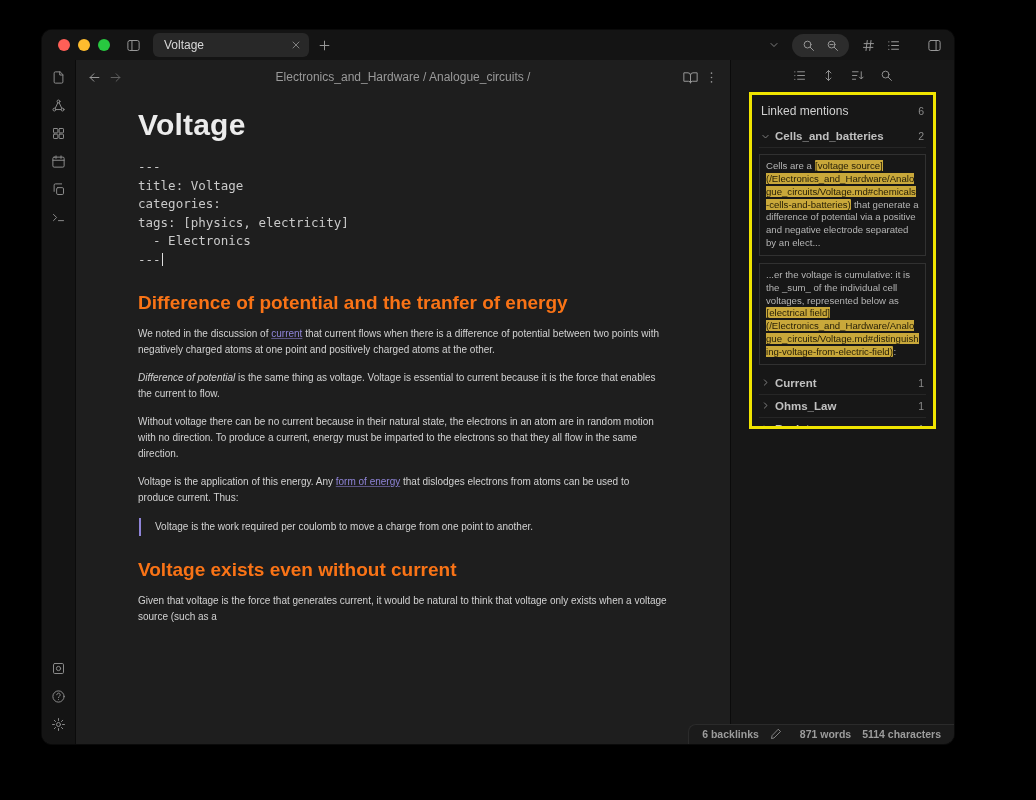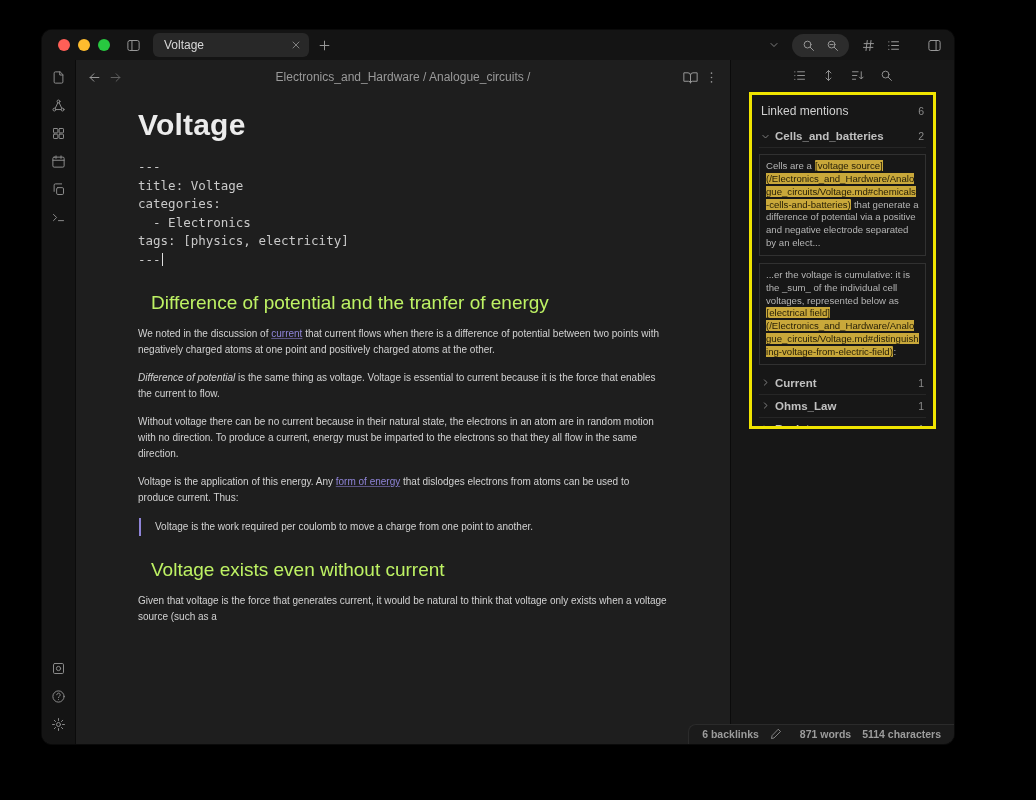--- a/index.html
+++ b/index.html
@@ -37,21 +37,21 @@
 
   
   .editor { flex:1; display:flex; flex-direction:column; min-width:0; background:#1e1e1e; }
   .view-header { flex:0 0 34px; display:flex; align-items:center; padding:0 9px; gap:2px; }
   .breadcrumb { flex:1; text-align:center; font-size:12px; color:#9a9a9a; white-space:nowrap; overflow:hidden; cursor:pointer; }
   .editor-scroll { flex:1; overflow:hidden; }
   .note { width:530px; margin:4px auto 0; color:#d4d4d4; }
   .note-title { font-size:30px; font-weight:700; color:#ececec; margin:14px 0 16px; letter-spacing:.2px; }
   .frontmatter { font-family:"DejaVu Sans Mono","Liberation Mono",monospace; font-size:12.5px; line-height:18.5px;
                  color:#c9c9c9; white-space:pre; margin:2px 0 14px; }
-  .note h2 { font-size:19px; font-weight:400; color:#bef264; margin:23px 13px 12px; }
+  .note h2 { font-size:19px; font-weight:700; color:#f97316; margin:23px 0 12px; }
   .note p { font-size:10px; line-height:1.56; margin:0 0 13px; color:#d2d2d2; }
   .note a.internal-link { color:var(--accent); text-decoration:underline; text-decoration-color:rgba(143,132,216,.55); cursor:pointer; }
   .em { font-style:italic; }
   .note blockquote { border-left:2px solid var(--accent); padding:1px 0 1px 14px; margin:3px 0 16px 1px; }
   .note blockquote p { margin:0; }
   .caret { display:inline-block; width:1.5px; height:13px; background:#dedede; margin-left:1px; vertical-align:-2px;
            animation:blink 1.1s steps(2,start) infinite; }
   @keyframes blink { 50% { opacity:0; } }
 
   
@@ -251,21 +251,21 @@
             <svg class="ic" viewBox="0 0 24 24">
                 <circle cx="12" cy="5" r="1.3" fill="currentColor" stroke="none"></circle>
                 <circle cx="12" cy="12" r="1.3" fill="currentColor" stroke="none"></circle>
                 <circle cx="12" cy="19" r="1.3" fill="currentColor" stroke="none"></circle>
               </svg>
           </button>
         </div>
         <div class="editor-scroll">
           <div class="note">
             <h1 class="note-title">Voltage</h1>
-            <div class="frontmatter"><div>---</div><div>title: Voltage</div><div>categories:</div><div>  - Electronics</div><div>tags: [physics, electricity]</div><div>---<span class="caret"></span></div></div>
+            <div class="frontmatter"><div>---</div><div>title: Voltage</div><div>categories:</div><div>tags: [physics, electricity]</div><div>  - Electronics</div><div>---<span class="caret"></span></div></div>
             <div>
                 <h2>Difference of potential and the tranfer of energy</h2>
                 <p><span>We noted in the discussion of </span><a href="#" class="internal-link">current</a><span> that current flows when there is a difference of potential between two points with negatively charged atoms at one point and positively charged atoms at the other.</span></p>
                 <p><span class="em">Difference of potential</span><span> is the same thing as voltage. Voltage is essential to current because it is the force that enables the current to flow.</span></p>
                 <p><span>Without voltage there can be no current because in their natural state, the electrons in an atom are in random motion with no direction. To produce a current, energy must be imparted to the electrons so that they all flow in the same direction.</span></p>
                 <p><span>Voltage is the application of this energy. Any </span><a href="#" class="internal-link">form of energy</a><span> that dislodges electrons from atoms can be used to produce current. Thus:</span></p>
                 <blockquote>
                   <p>Voltage is the work required per coulomb to move a charge from one point to another.</p>
                 </blockquote>
                 <h2>Voltage exists even without current</h2>

